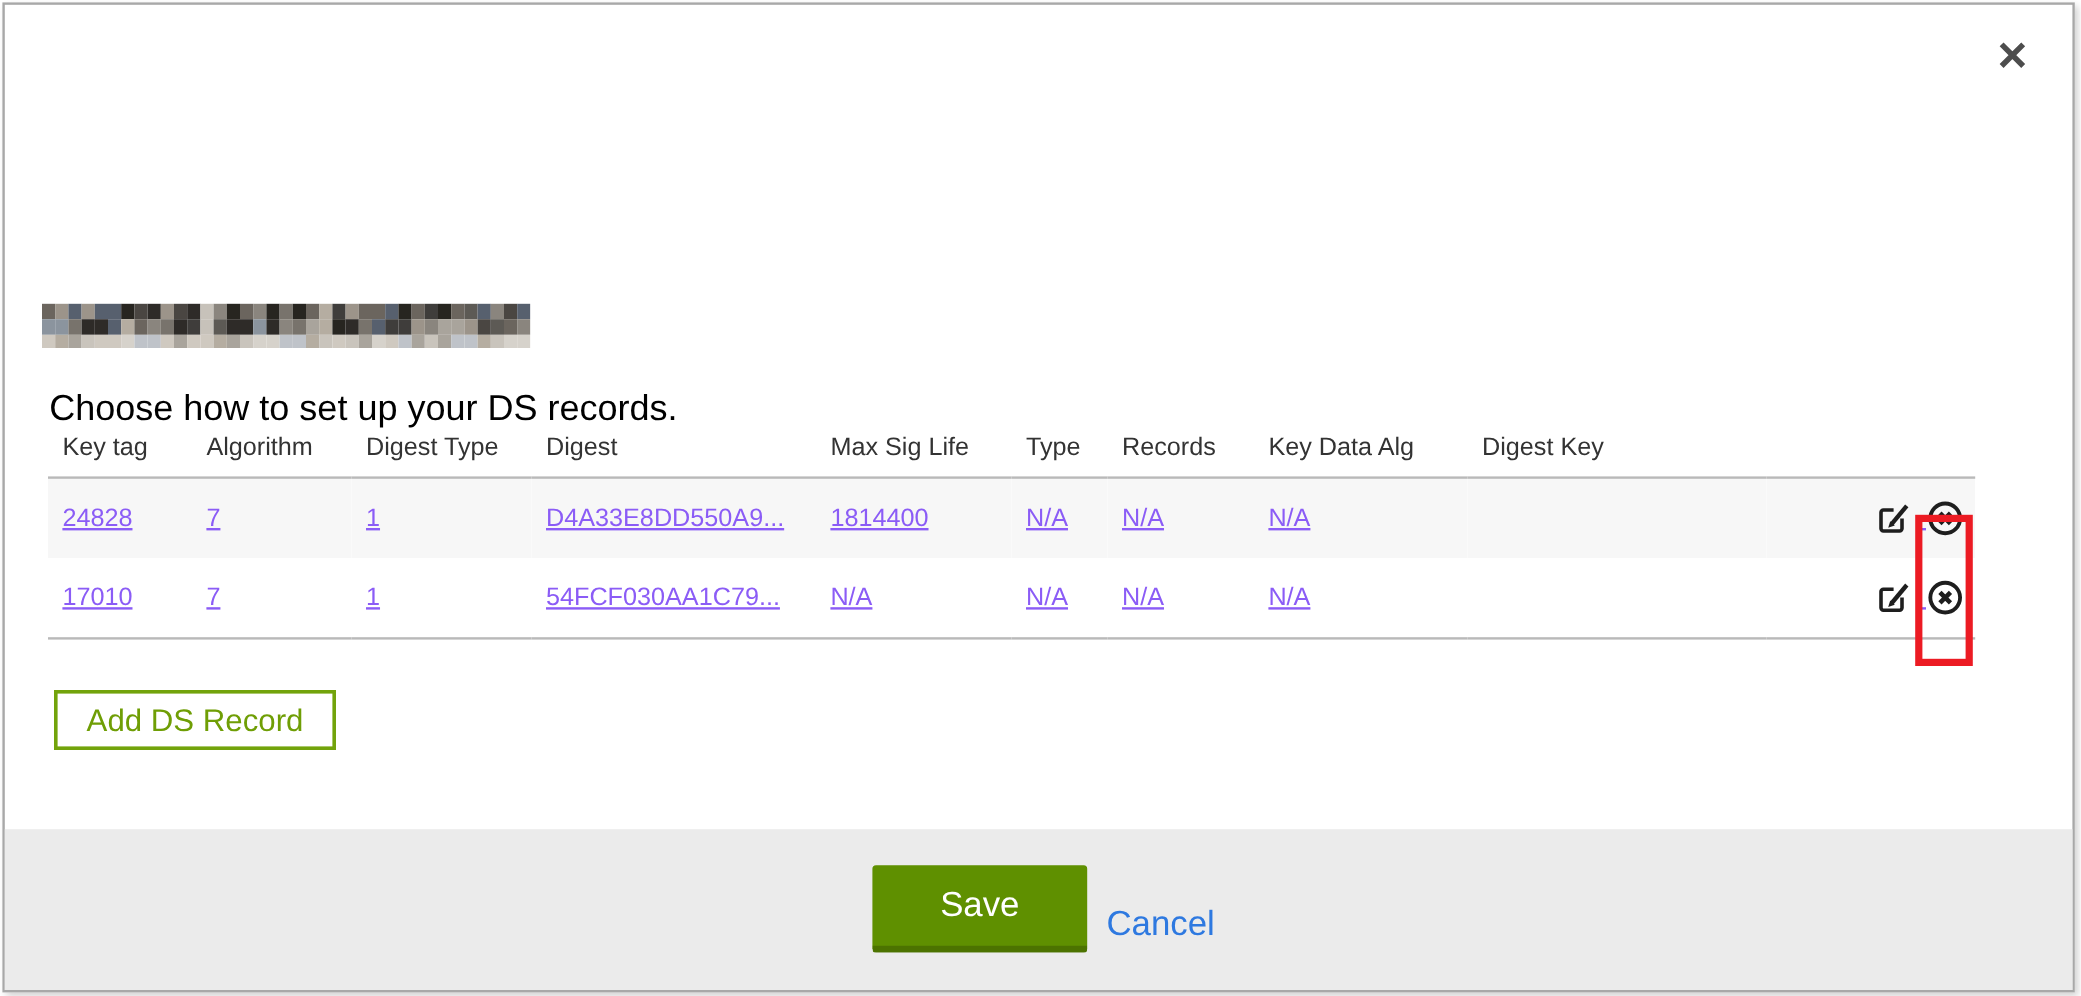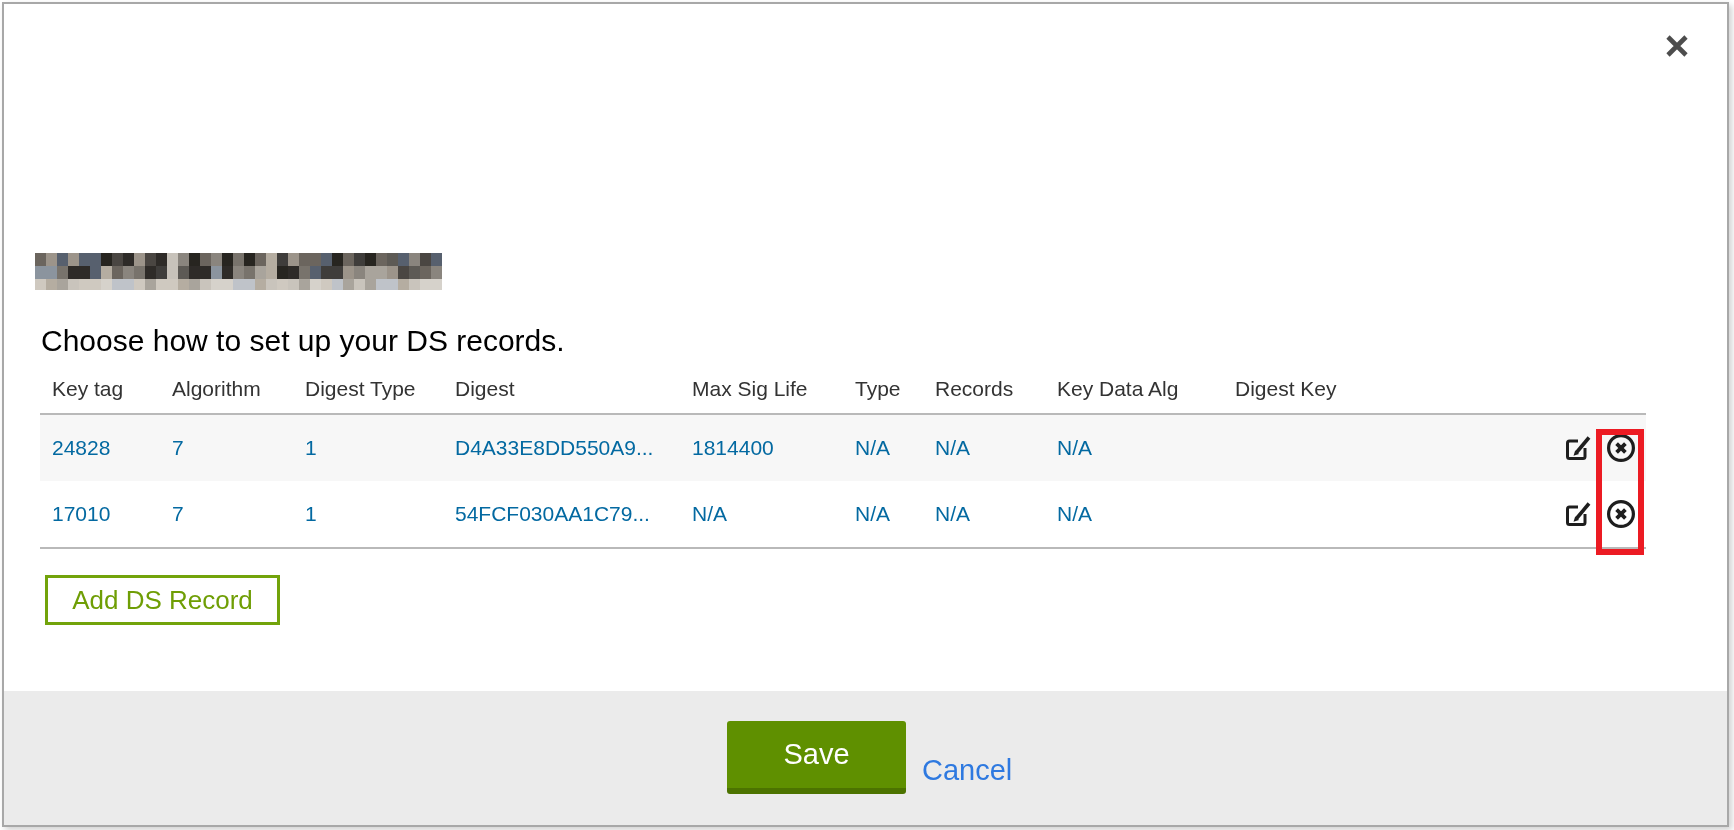--- a/index.html
+++ b/index.html
@@ -23,30 +23,30 @@
   .redacted {
     position:absolute; left:31px; top:249px; width:407px; height:37px;
     overflow:hidden; display:grid; grid-template-columns:repeat(37, 11px); grid-auto-rows:13px;
   }
 
   .instruction {
     position:absolute; left:37px; top:320px;
     font-size:30px; color:#000000; font-weight:400;
   }
 
-  .table-wrap { position:absolute; left:36px; top:360px; width:1606px; }
+  .table-wrap { position:absolute; left:36px; top:344px; width:1606px; }
   table { width:100%; border-collapse:collapse; table-layout:fixed; }
   thead th {
     height:50px; text-align:left; vertical-align:middle; padding-left:12px;
     font-size:21px; font-weight:500; color:#333333; border-bottom:2px solid #b9b9b9;
   }
   tbody td {
     height:67px; vertical-align:middle; padding-left:12px;
-    font-size:21px; color:#0369a1; font-weight:400;
-    white-space:nowrap; overflow:hidden;
+    font-size:21px; color:#8b5cf6; font-weight:400;
+    white-space:nowrap; overflow:hidden;text-decoration:underline;
   }
   tbody tr.stripe { background:#f7f7f7; }
   tbody tr:last-child td { border-bottom:2px solid #b9b9b9; }
   td.actions { padding-left:0; padding-right:9px; text-align:right; }
   td.actions svg { vertical-align:middle; cursor:pointer; }
   td.actions .edit-ic { margin-right:5px; }
 
   .add-btn {
     position:absolute; left:41px; top:571px; width:235px; height:50px;
     background:#ffffff; border:3px solid #72a30b; color:#6f9e05;

